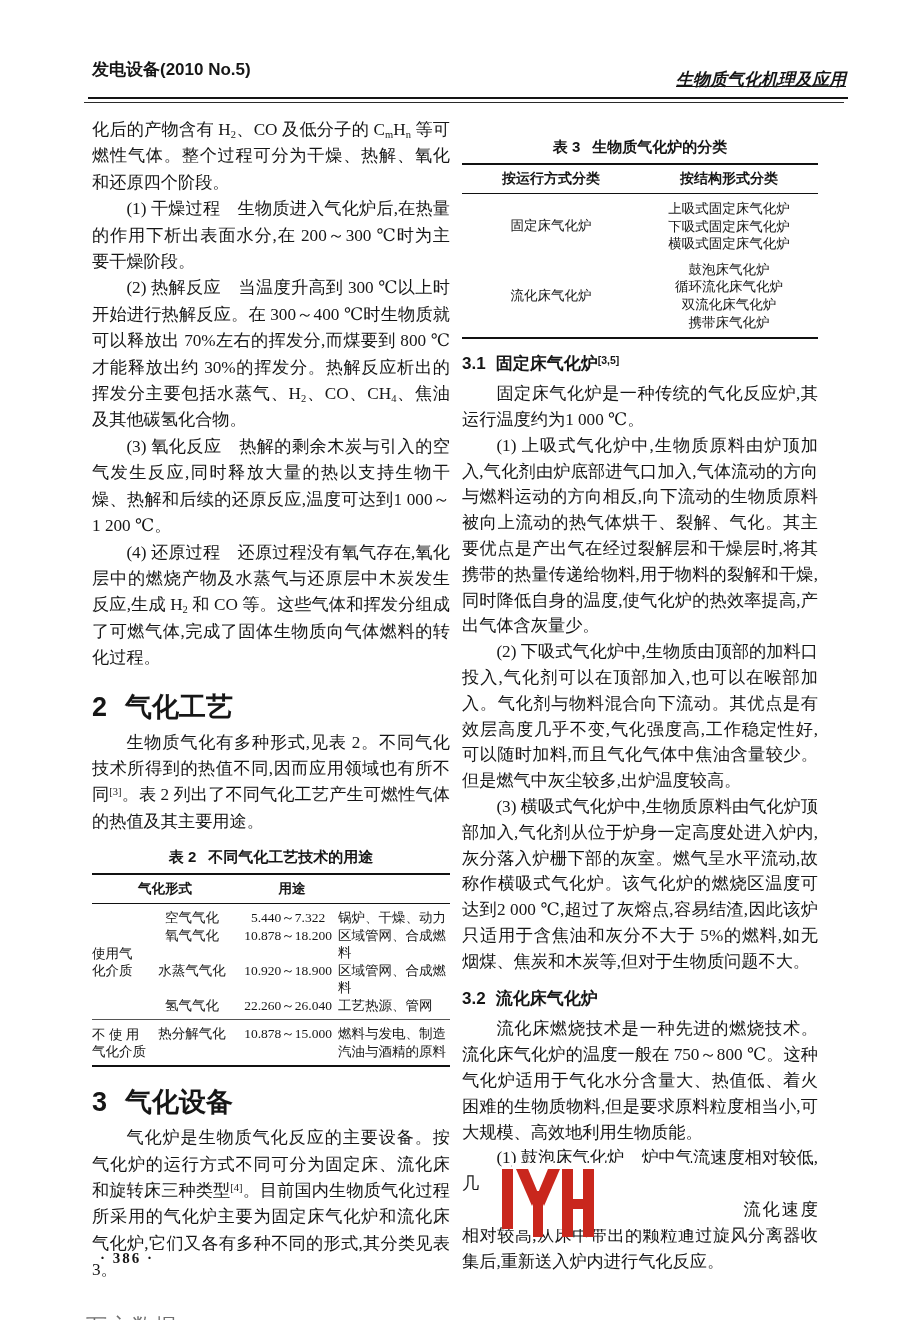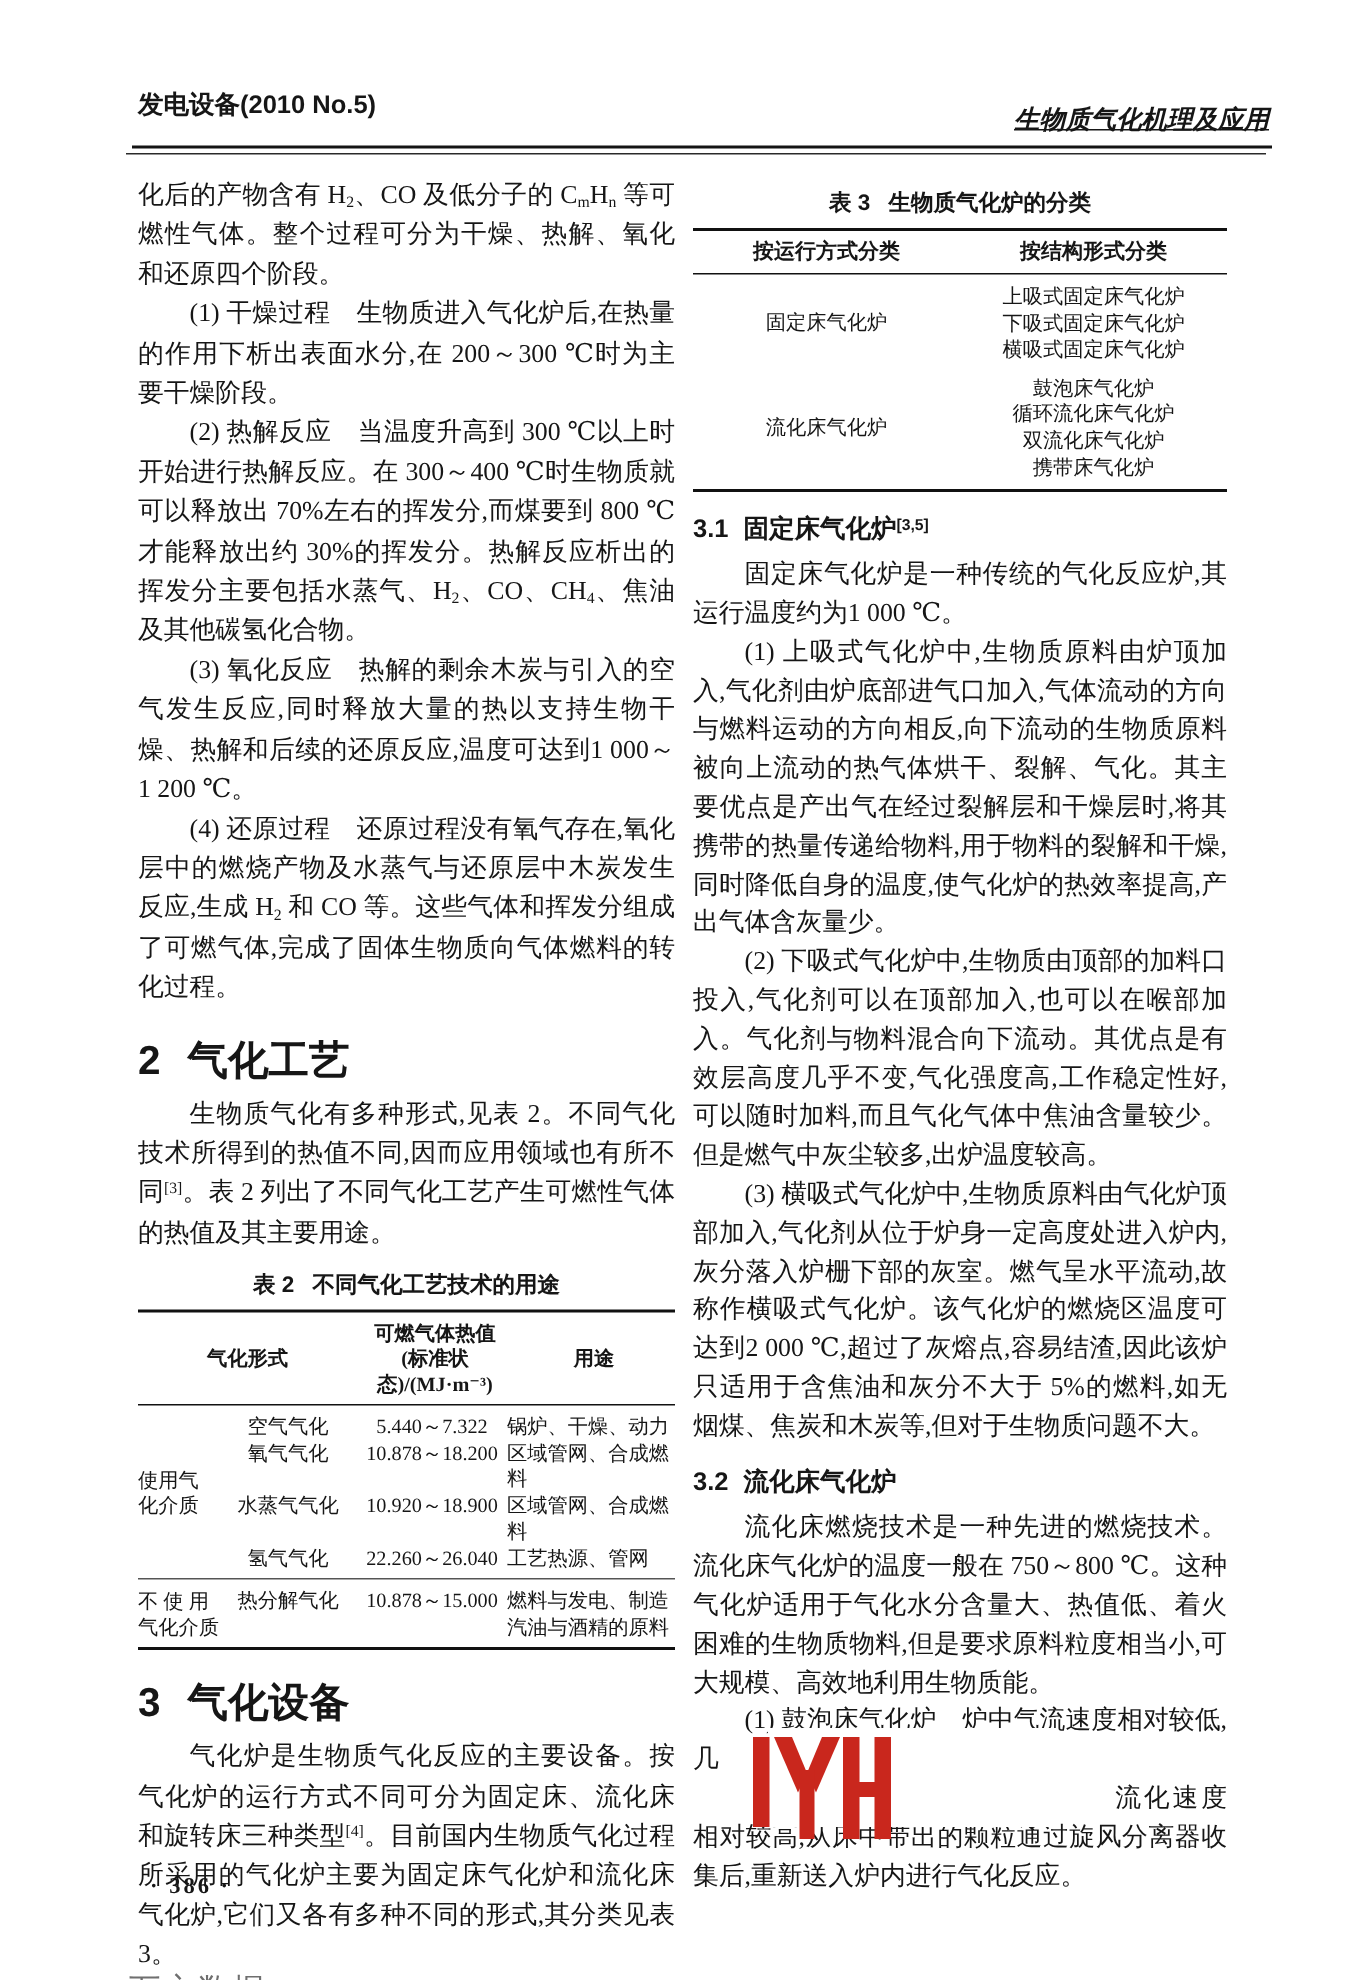--- a/index.html
+++ b/index.html
@@ -91,24 +91,20 @@
     <span class="no">2</span><span>气化工艺</span>
   </div>
   <p class="para indent"><span>生物质气化有多种形式,见表 2。不同气化技术所得到的热值不同,因而应用领域也有所不同</span><sup>[3]</sup><span>。表 2 列出了不同气化工艺产生可燃性气体的热值及其主要用途。</span></p>
 
   <div class="tbl-title">
     <span class="tno">表 2</span><span>不同气化工艺技术的用途</span>
   </div>
   <div class="tbl">
     <div class="thead t2-head">
       <div class="c1">气化形式</div>
-      <div class="c2">
-        <div>可燃气体热值</div>
-        <div>(标准状态)/(MJ·m⁻³)</div>
-      </div>
       <div class="c3">用途</div>
     </div>
     <div class="t2-group g1">
       <div class="t2-glabel">
         <div>使用气</div>
         <div>化介质</div>
       </div>
       <div class="t2-rows">
         <div class="t2-row">
           <div class="form">空气气化</div>
@@ -150,21 +146,21 @@
     </div>
   </div>
 
   <div class="sec-h">
     <span class="no">3</span><span>气化设备</span>
   </div>
   <p class="para indent"><span>气化炉是生物质气化反应的主要设备。按气化炉的运行方式不同可分为固定床、流化床和旋转床三种类型</span><sup>[4]</sup><span>。目前国内生物质气化过程所采用的气化炉主要为固定床气化炉和流化床气化炉,它们又各有多种不同的形式,其分类见表 3。</span></p>
 </div>
 
 <div class="col col-right">
-  <div class="tbl-title" style="margin-top:6px;">
+  <div class="tbl-title" style="margin-top:17px;">
     <span class="tno">表 3</span><span>生物质气化炉的分类</span>
   </div>
   <div class="tbl">
     <div class="thead t3-head">
       <div>按运行方式分类</div>
       <div>按结构形式分类</div>
     </div>
     <div class="t3-group">
       <div class="t3-type">固定床气化炉</div>
       <div class="t3-forms">

